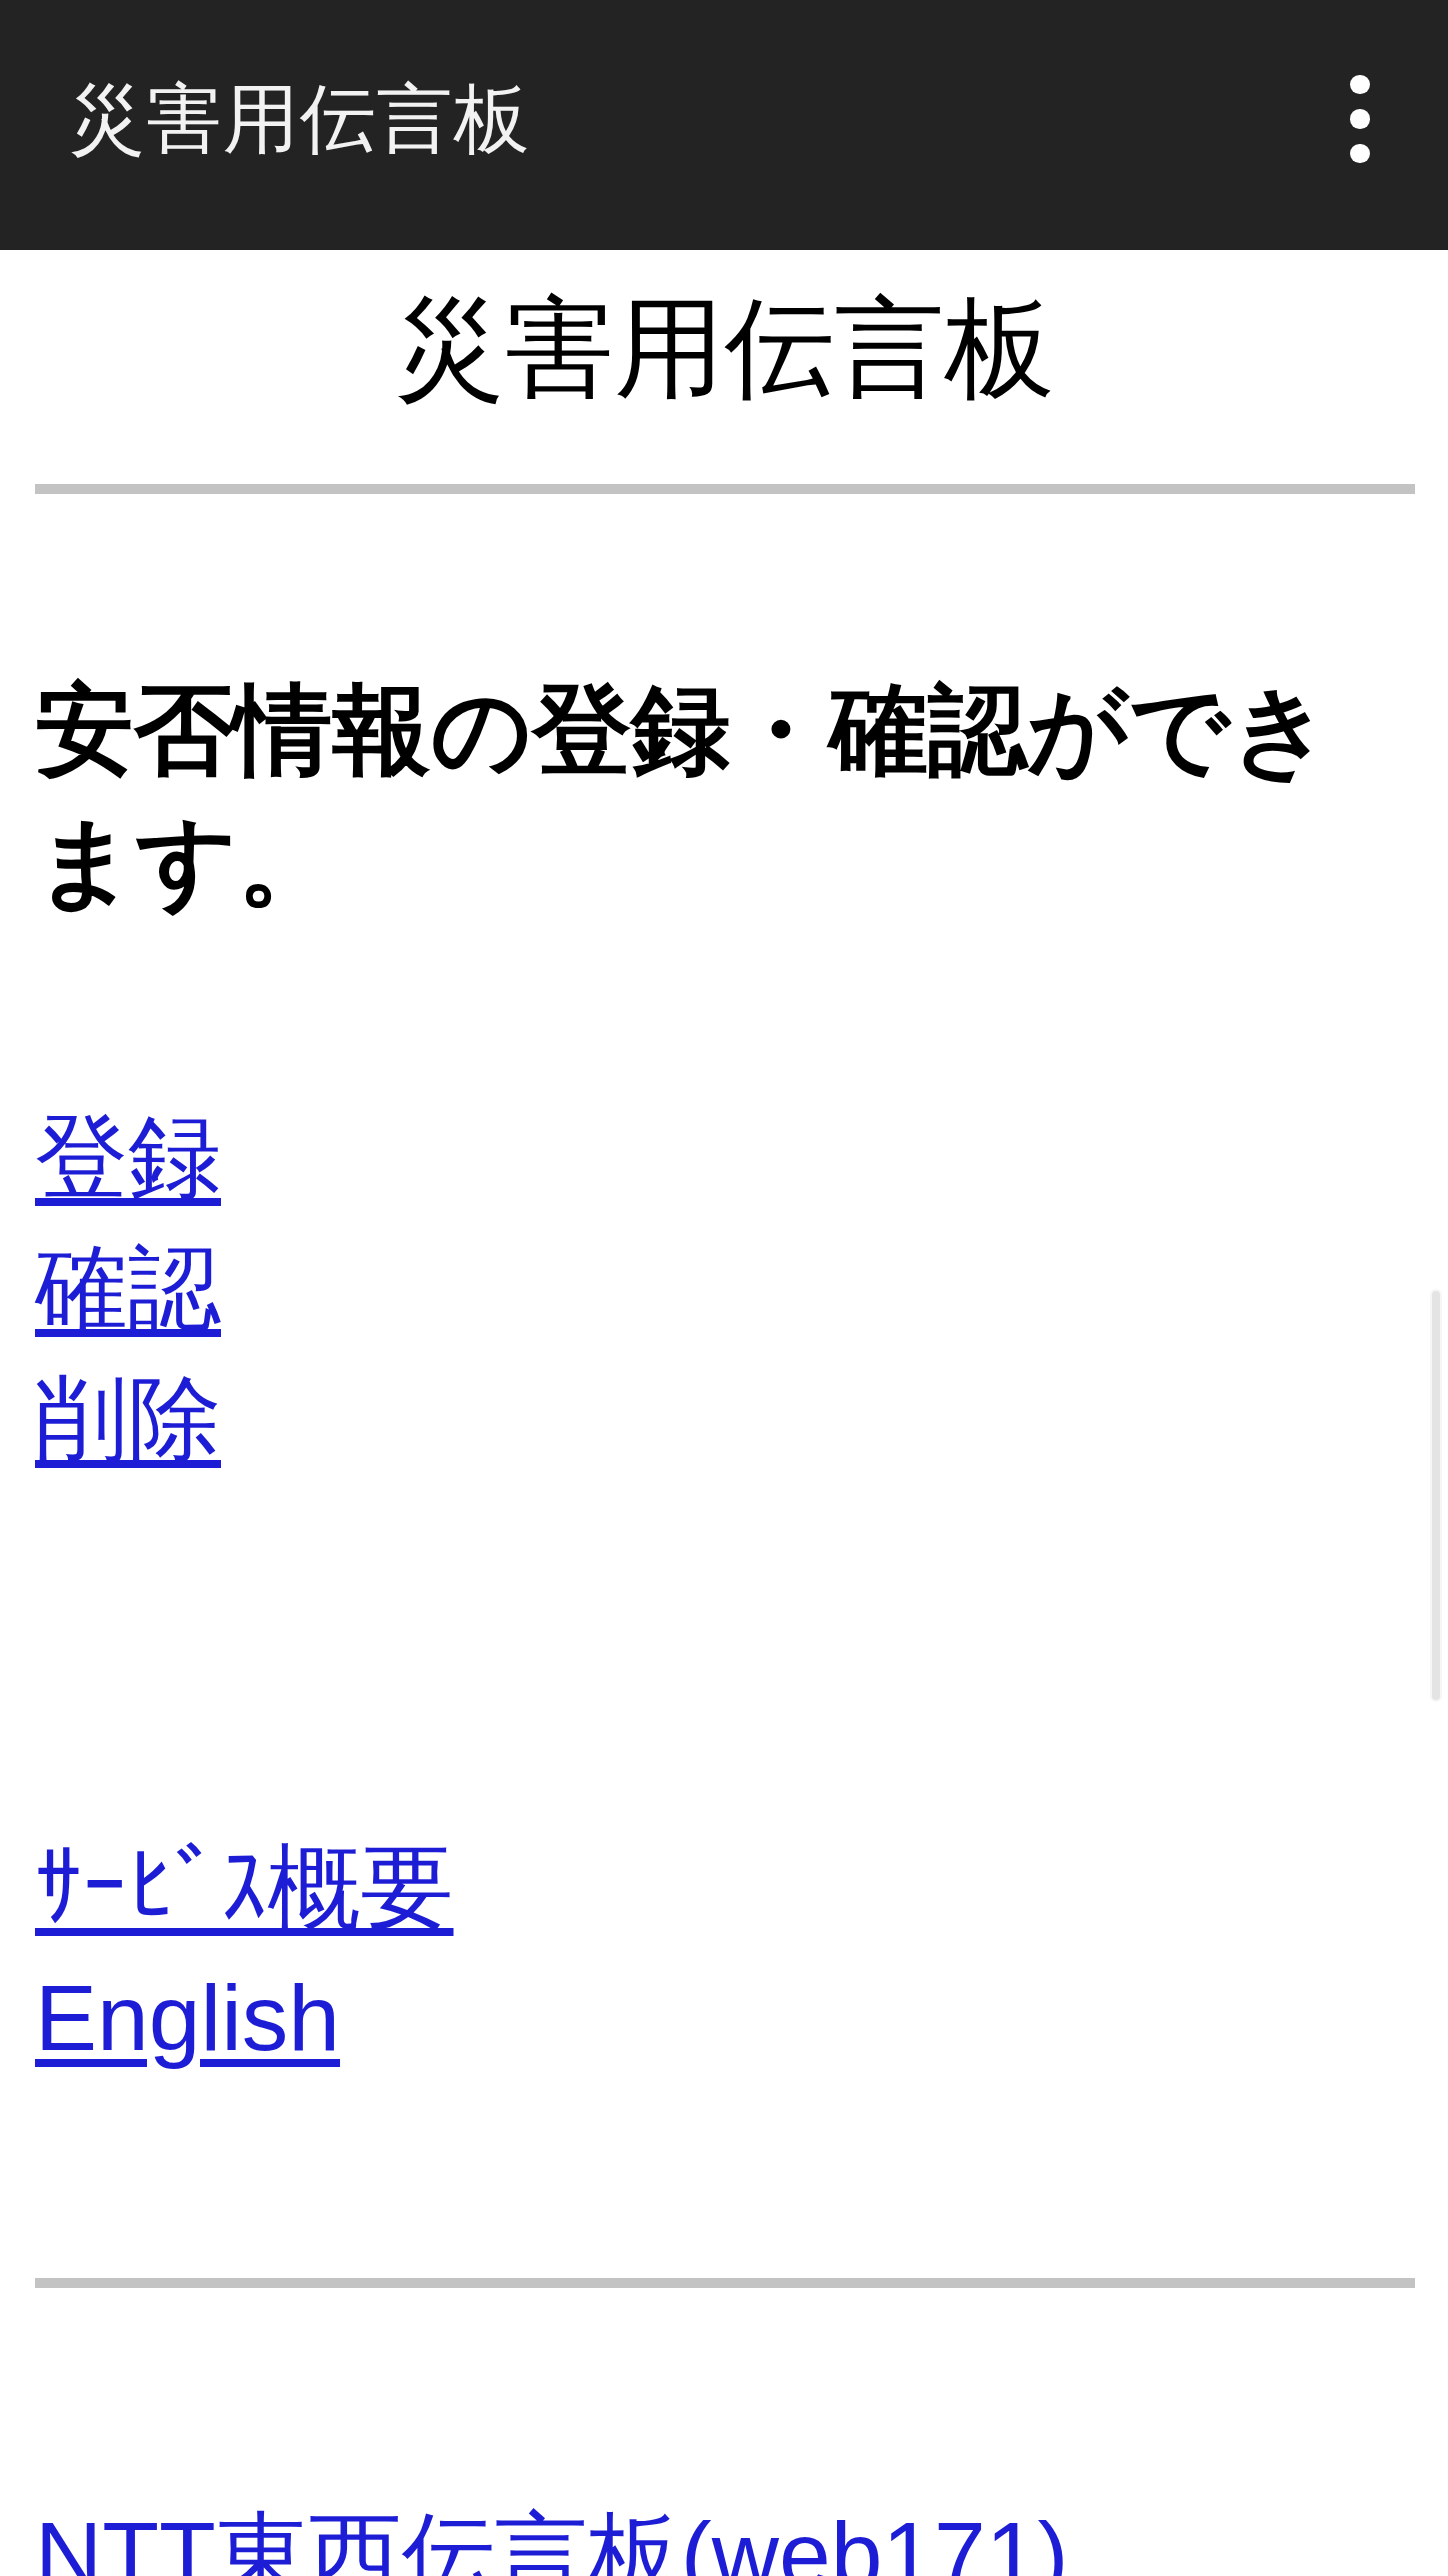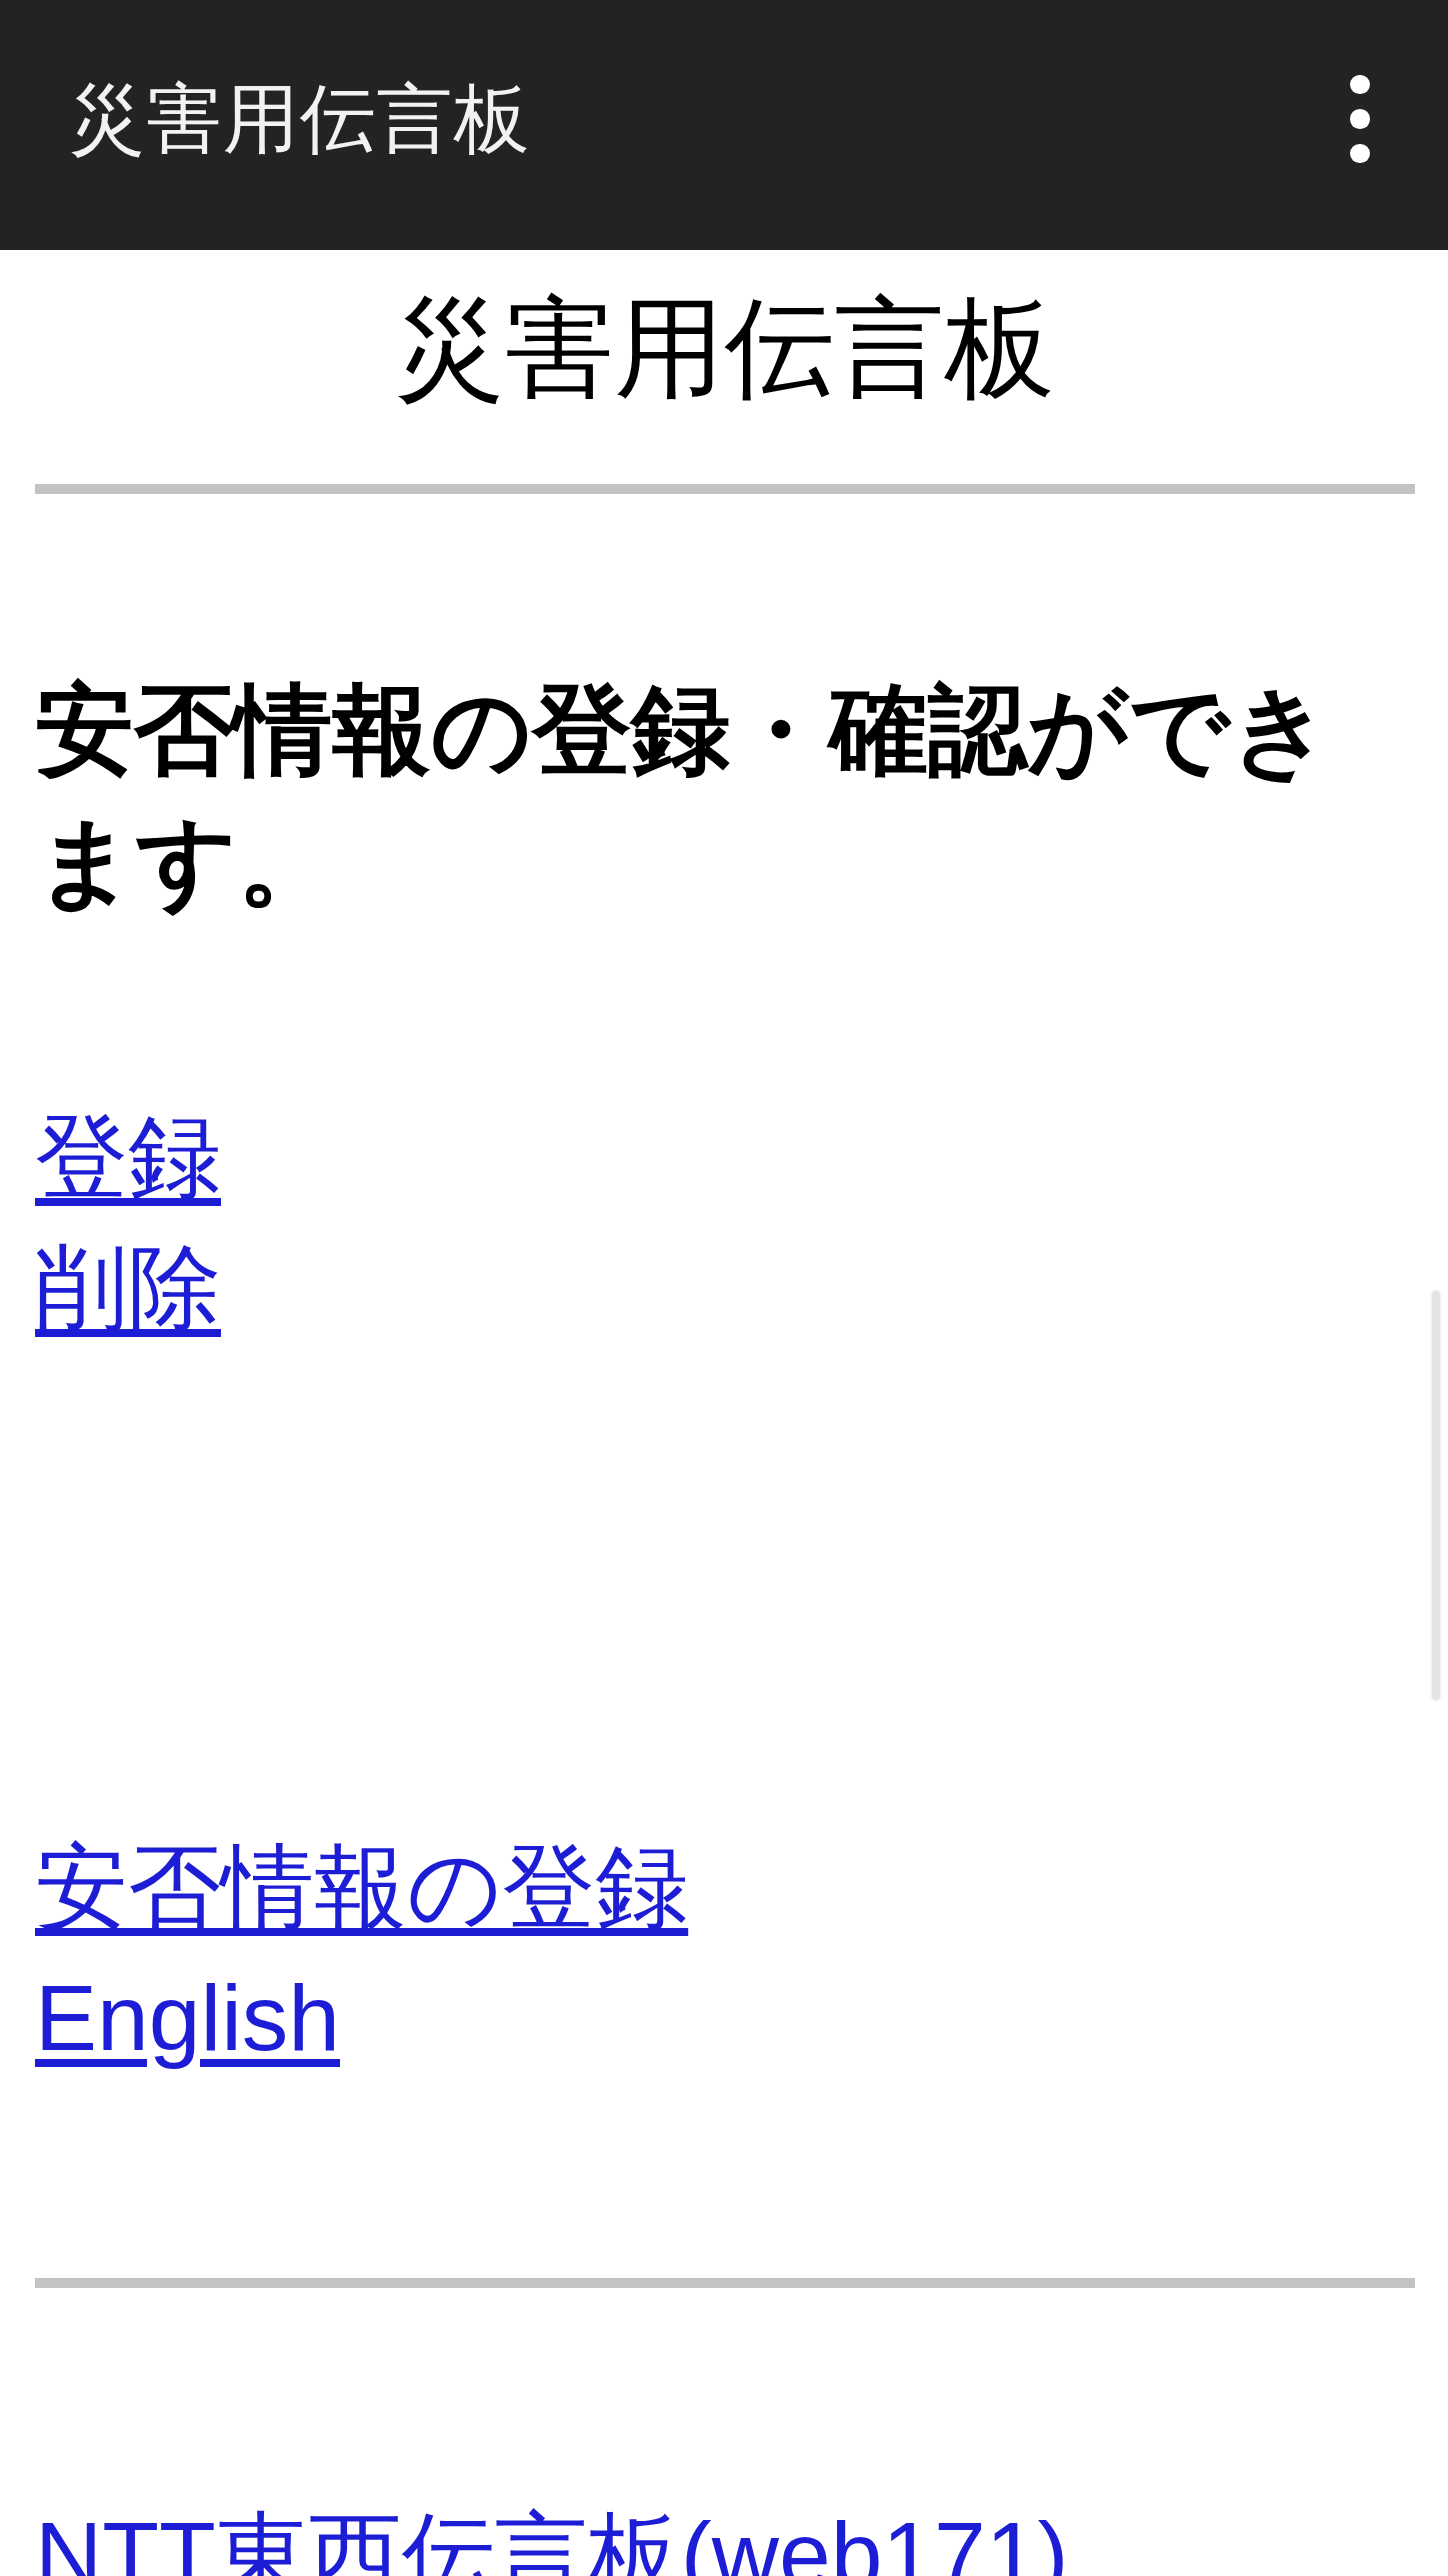--- a/index.html
+++ b/index.html
@@ -174,25 +174,26 @@
   <div class="page">
 
     <div class="page-title">災害用伝言板</div>
 
     <div class="rule rule-top"></div>
 
     <div class="lead">安否情報の登録・確認ができます。</div>
 
     <div class="linkblock linkblock-primary">
       <a>登録</a>
+      <a>確認</a>
       <a>削除</a>
     </div>
 
     <div class="linkblock linkblock-secondary">
-      <a>安否情報の登録</a>
+      <a>ｻｰﾋﾞｽ概要</a>
       <a>English</a>
     </div>
 
     <div class="rule rule-bottom"></div>
 
     <div class="linkblock linkblock-footer">
       <a>NTT東西伝言板(web171)</a>
     </div>
 
   </div>

